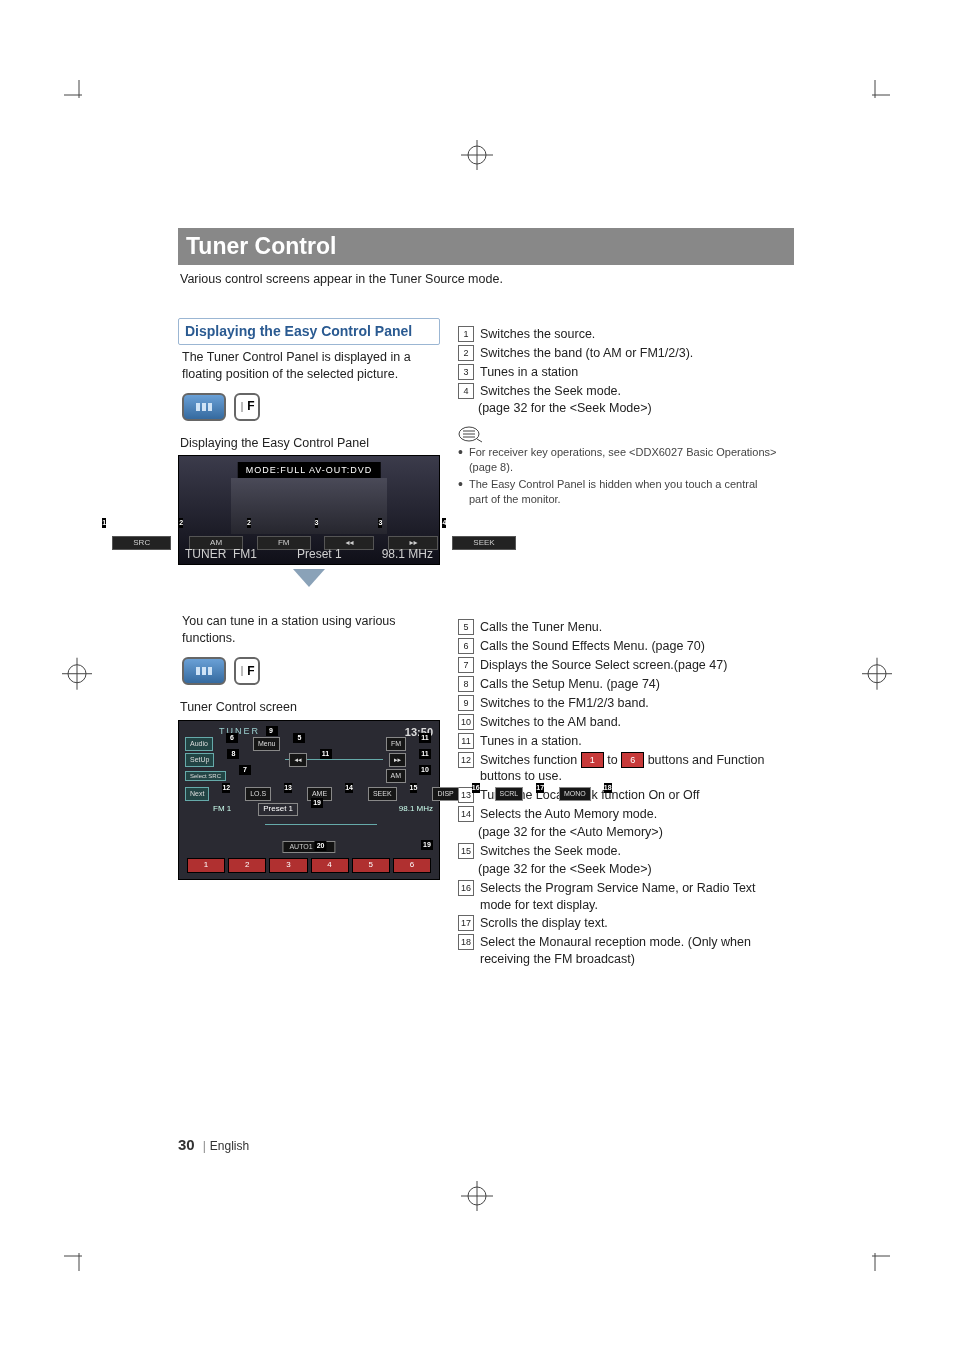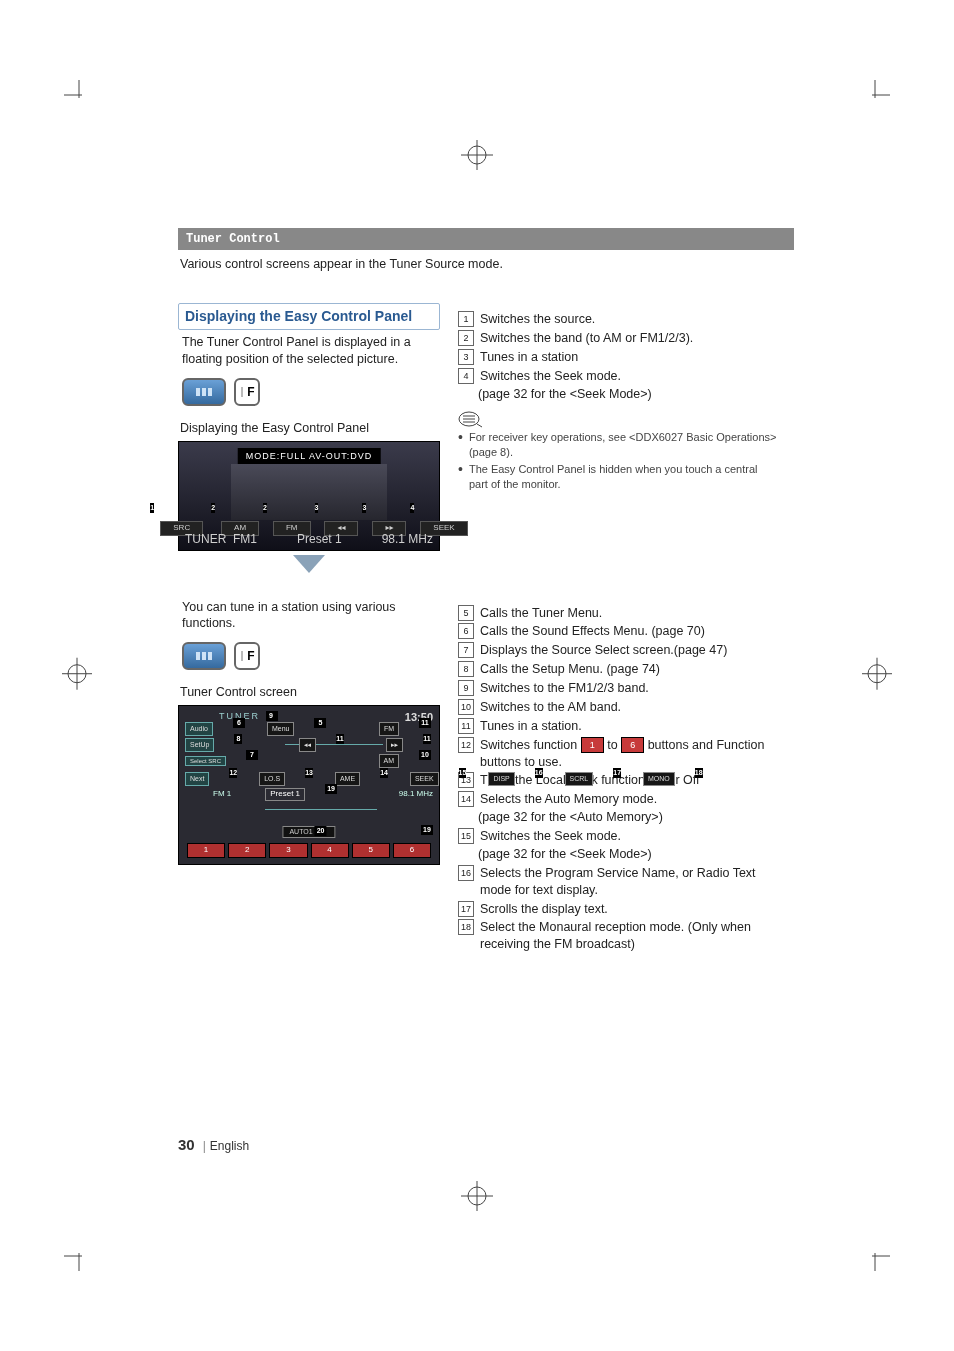--- a/index.html
+++ b/index.html
@@ -33,24 +33,23 @@
   .content {
     position: absolute;
     left: 178px;
     top: 228px;
     width: 600px;
   }
   .section-bar {
     background: #888;
     color: #fff;
     font-weight: bold;
-    font-size: 12px;
+    font-size: 23px;
     padding: 3px 8px;
     width: 600px;
-    font-family: Liberation Mono, monospace;
   }
   .intro {
     margin: 6px 0 30px 2px;
     font-size: 12.5px;
   }
   .twocol {
     display: flex;
     gap: 18px;
     align-items: flex-start;
     margin-bottom: 24px;
@@ -149,21 +148,21 @@
     bottom: 14px;
     display: flex;
     align-items: center;
     justify-content: center;
     gap: 4px;
     font-size: 8px;
   }
   .shot1 .bottom-row .btn {
     background: #222;
     border: 1px solid #555;
-    padding: 1px 12px;
+    padding: 1px 20px;
     font-size: 8px;
     color: #cfcfcf;
     margin-top: 28px;
   }
   .shot1 .status-row {
     position: absolute;
     left: 6px;
     right: 6px;
     bottom: 2px;
     display: flex;
@@ -255,21 +254,21 @@
     height: 160px;
     background: #2a2a32;
     font-size: 8px;
   }
   .shot2 .row {
     position: absolute;
     left: 6px;
     right: 6px;
     display: flex;
     align-items: center;
-    gap: 20px;
+    gap: 13px;
   }
   .shot2 .uibtn {
     background: #161616;
     border: 1px solid #888;
     padding: 1px 4px;
     color: #ddd;
     font-size: 7px;
   }
   .shot2 .uibtn.teal { background: #244; border-color: #6aa; }
   .shot2 .wideline {

